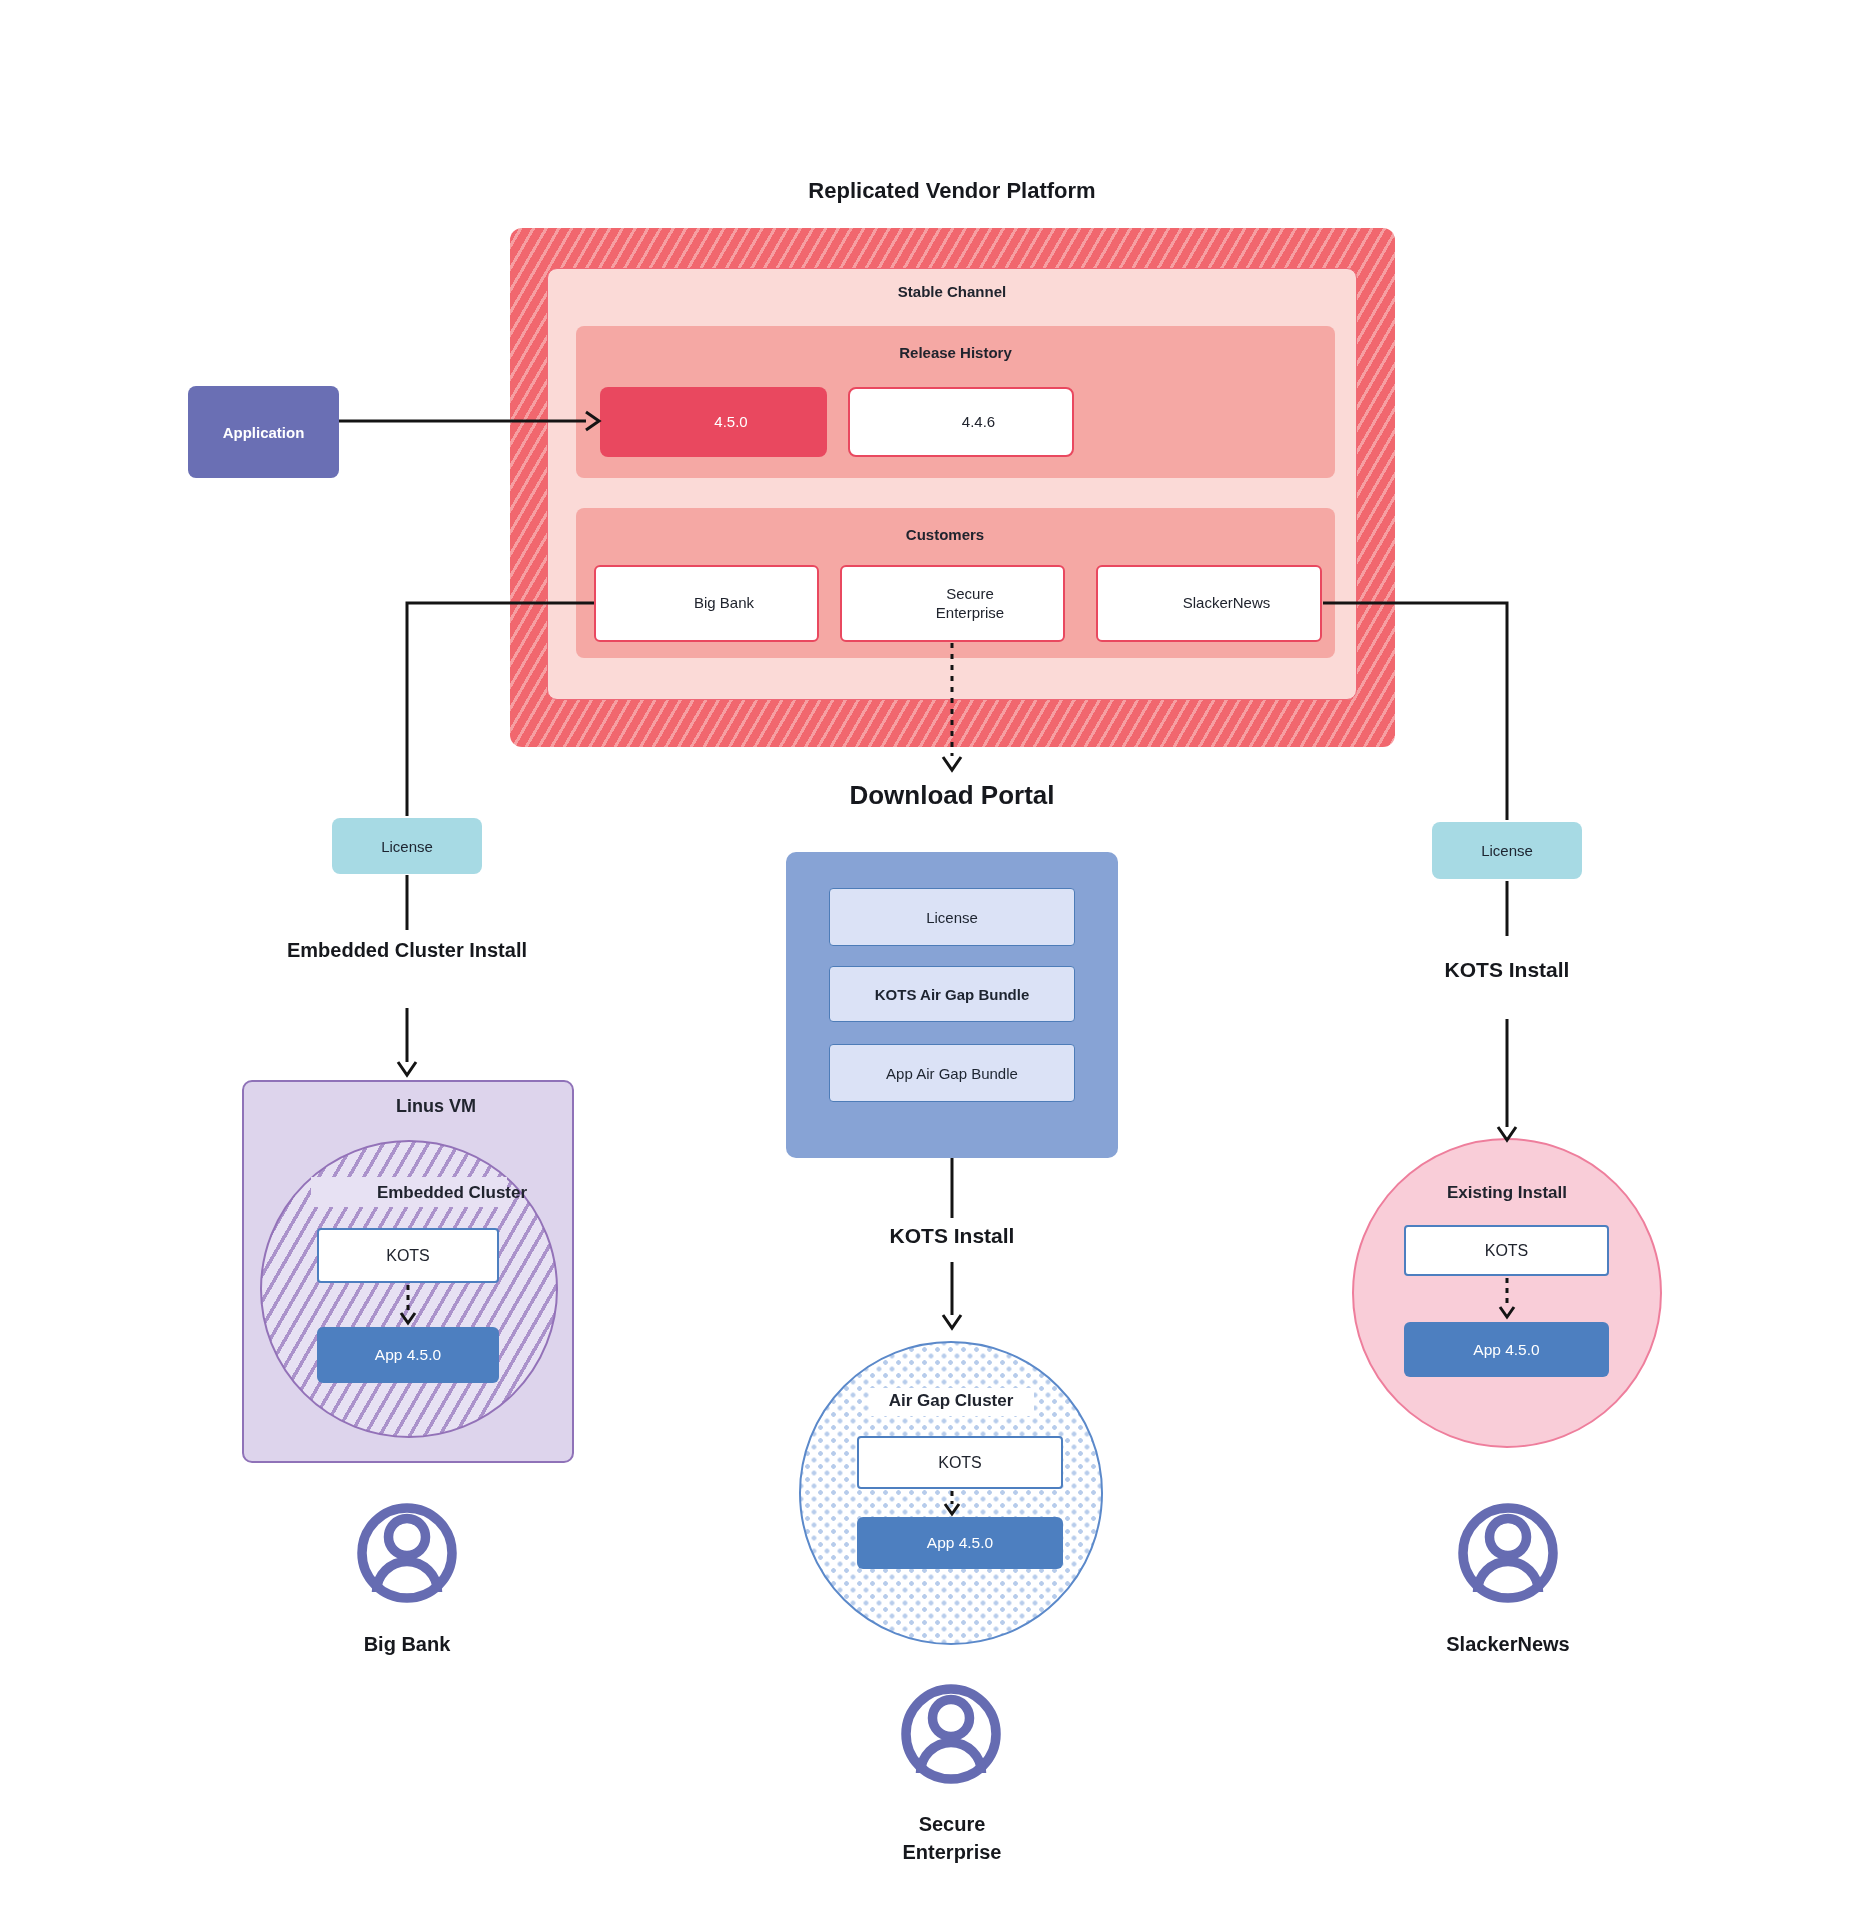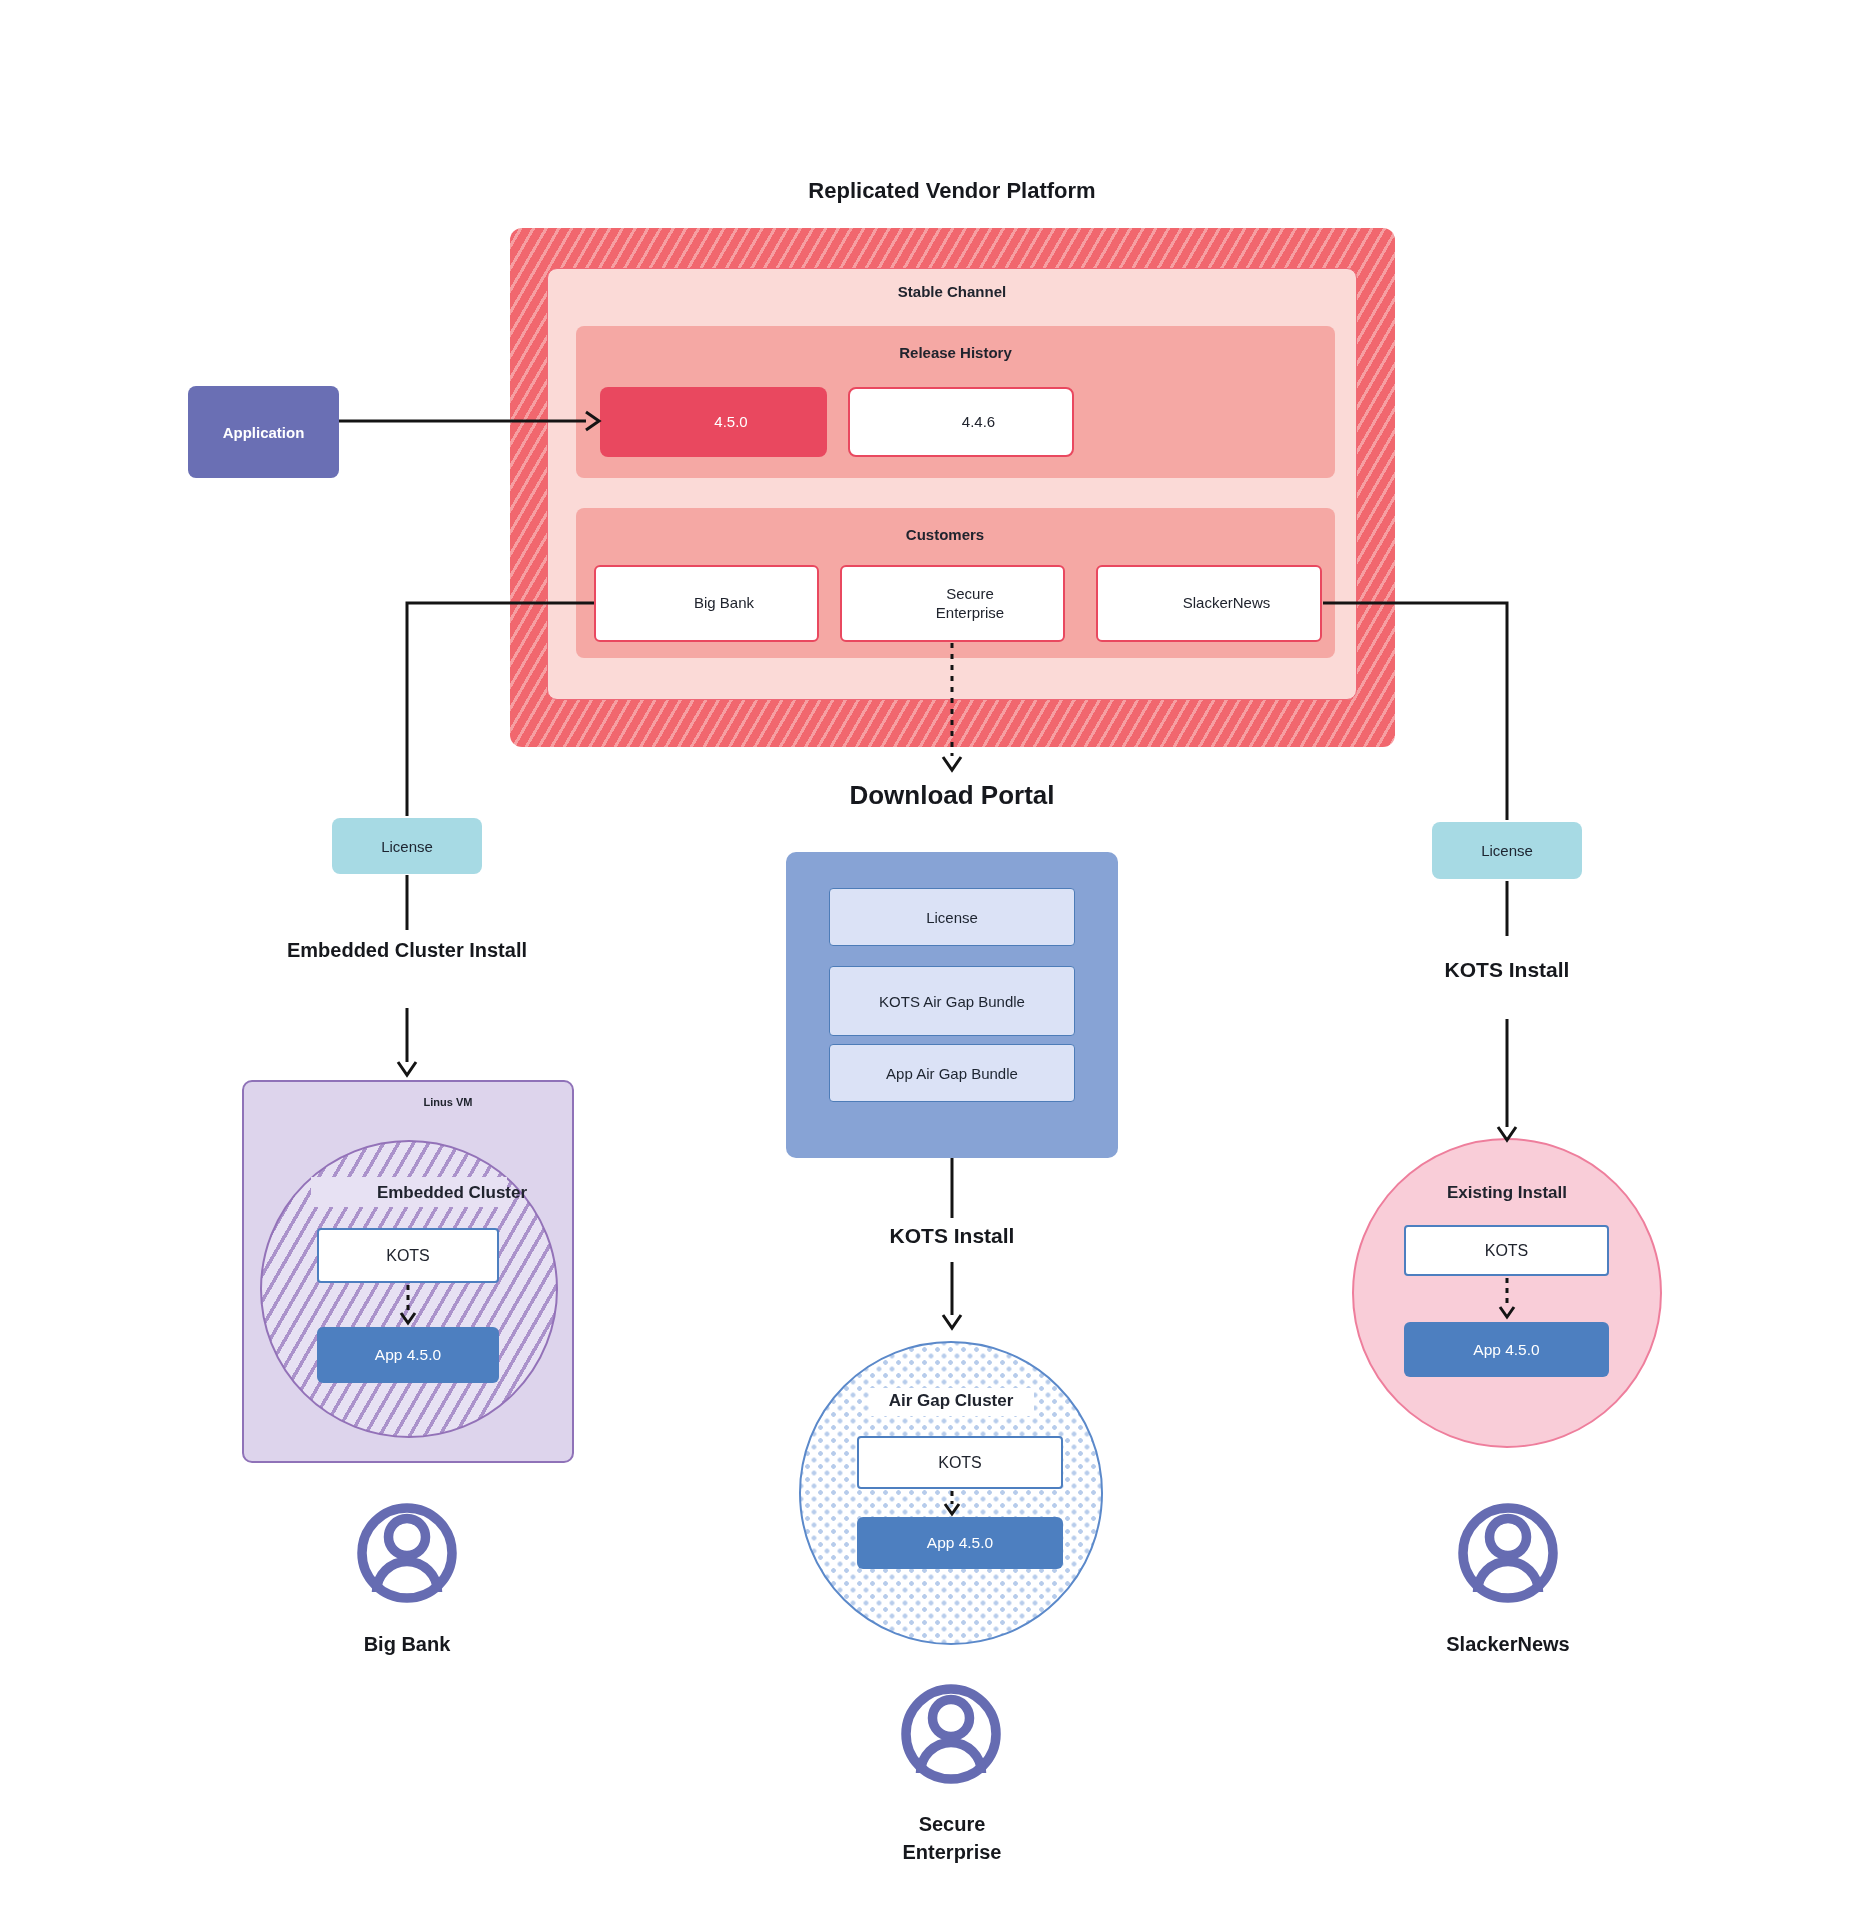--- a/index.html
+++ b/index.html
@@ -46,38 +46,38 @@
   .license-left{left:332px;top:818px;width:150px;height:56px;}
   .license-right{left:1432px;top:822px;width:150px;height:57px;}
   .flow-label{font-size:20px;font-weight:600;line-height:1.4;color:#16181d;}
   .ec-install{left:277px;top:936px;width:260px;}
   .dp-title{left:752px;top:780px;width:400px;font-size:26px;font-weight:600;color:#16181d;}
   .kots-install-mid{left:752px;top:1224px;width:400px;font-size:21px;font-weight:600;color:#16181d;}
   .kots-install-right{left:1307px;top:958px;width:400px;font-size:21px;font-weight:600;color:#16181d;}
 
   
   .linus-box{left:242px;top:1080px;width:332px;height:383px;background:#ddd4ec;border:2px solid #8f72b8;border-radius:10px;}
-  .linus-label{left:254px;top:1096px;width:388px;font-size:11px;font-weight:600;}
+  .linus-label{left:242px;top:1096px;width:388px;font-size:18px;font-weight:600;}
   .ec-circle{
     left:260px;top:1140px;width:298px;height:298px;border-radius:50%;
     border:2.5px solid #9372b8;background-color:#e7e1f3;
     background-image:repeating-linear-gradient(120deg,#ab92cb 0px,#ab92cb 3.5px,rgba(0,0,0,0) 3.5px,rgba(0,0,0,0) 13px);
   }
   .ec-band{left:311px;top:1177px;width:196px;height:30px;background:#e7e1f3;}
   .ec-label{left:242px;top:1183px;width:332px;font-size:17px;font-weight:600;margin-left:44px;}
   .kots-box{background:#ffffff;border:2px solid #4d7fc0;border-radius:4px;font-size:16px;color:#20242e;}
   .app-chip{background:#4d7fc0;border-radius:6px;color:#ffffff;font-size:15.5px;}
   .kots-left{left:317px;top:1228px;width:182px;height:55px;}
   .app-left{left:317px;top:1327px;width:182px;height:56px;}
 
   
   .dp-box{left:786px;top:852px;width:332px;height:306px;background:#87a3d5;border-radius:10px;}
   .dp-item{background:#dbe2f6;border:1.5px solid #4d7cb8;border-radius:4px;font-size:15px;color:#1d2430;}
   .dp-item-1{left:829px;top:888px;width:246px;height:58px;}
-  .dp-item-2{left:829px;top:966px;width:246px;height:70px;}
+  .dp-item-2{left:829px;top:966px;width:246px;height:56px;font-weight:bold;}
   .dp-item-3{left:829px;top:1044px;width:246px;height:58px;}
   .ag-circle{
     left:799px;top:1341px;width:304px;height:304px;border-radius:50%;
     border:2.5px solid #5b89ca;background-color:#ffffff;
     background-image:radial-gradient(#b7cceb 2px,rgba(0,0,0,0) 2.6px),radial-gradient(#b7cceb 2px,rgba(0,0,0,0) 2.6px);
     background-size:13px 13px;background-position:0 0,6.5px 6.5px;
   }
   .ag-band{left:870px;top:1388px;width:164px;height:28px;background:#ffffff;}
   .ag-label{left:799px;top:1391px;width:304px;font-size:17px;font-weight:600;}
   .kots-mid{left:857px;top:1436px;width:206px;height:53px;}

